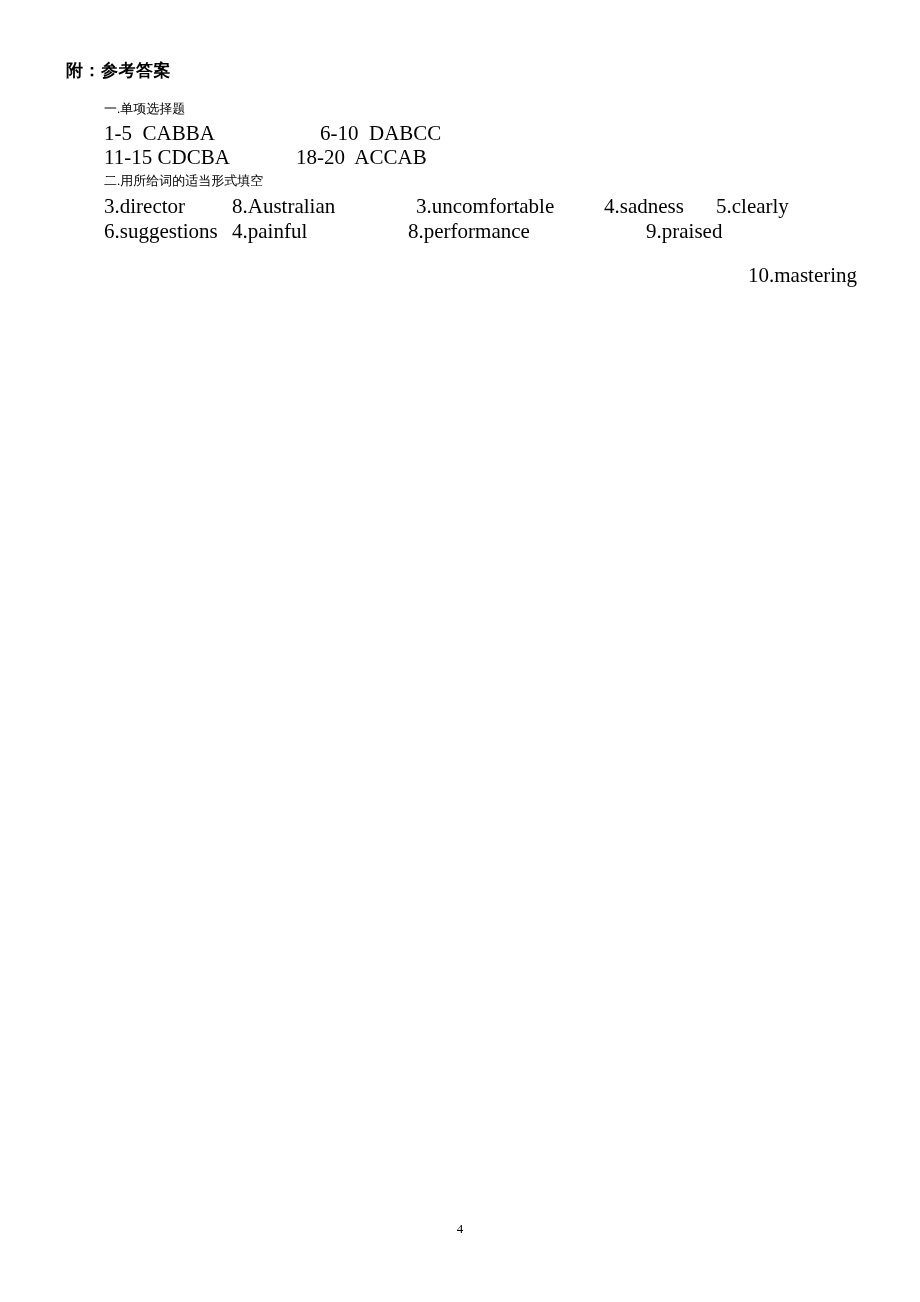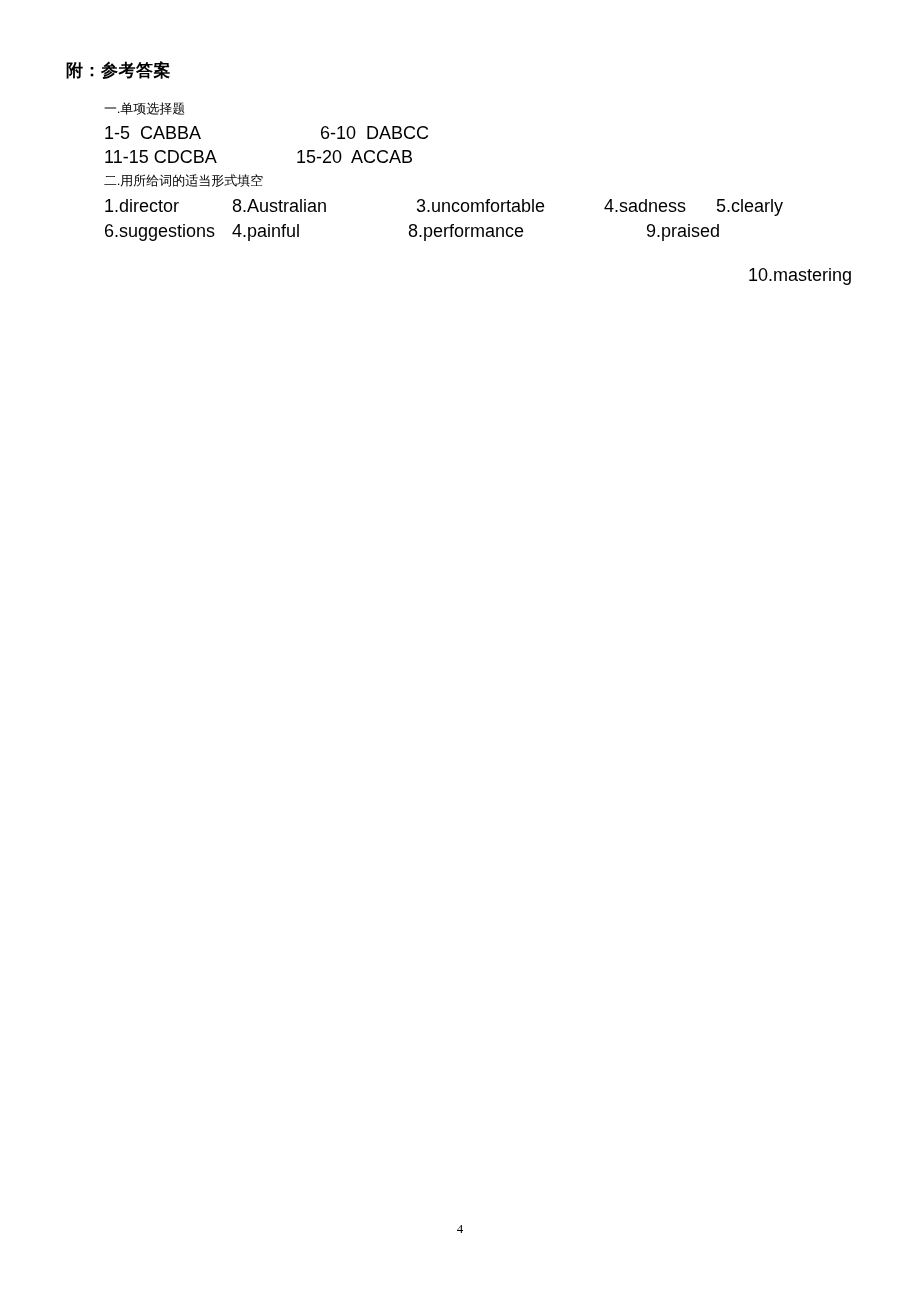--- a/index.html
+++ b/index.html
@@ -54,22 +54,22 @@
   
   .cells {
     position: absolute;
     left: 104px;
     white-space: nowrap;
   }
   .cells .cell {
     position: absolute;
     top: 0;
     white-space: pre;
-    font-family: Liberation Sans, sans-serif;
-    font-size: 18px;
+    font-family: Liberation Serif, serif;
+    font-size: 21px;
     line-height: 24px;
   }
 
   
   .page-number {
     position: absolute;
     left: 0;
     top: 1221px;
     width: 920px;
     text-align: center;
@@ -86,27 +86,27 @@
 
   <div class="doc-line section-title" style="top:97px;">一.单项选择题</div>
 
   <div class="cells" style="top:121px;">
     <span class="cell" style="left:0px;">1-5  CABBA</span>
     <span class="cell" style="left:216px;text-align:right;">6-10  DABCC</span>
   </div>
 
   <div class="cells" style="top:145px;">
     <span class="cell" style="left:0px;">11-15 CDCBA</span>
-    <span class="cell" style="left:192px;">15-20  ACCAB</span>
+    <span class="cell" style="left:192px;">18-20  ACCAB</span>
   </div>
 
   <div class="doc-line section-title" style="top:169px;">二.用所给词的适当形式填空</div>
 
   <div class="cells" style="top:194px;">
-    <span class="cell" style="left:0px;">1.director</span>
+    <span class="cell" style="left:0px;">3.director</span>
     <span class="cell" style="left:128px;">8.Australian</span>
     <span class="cell" style="left:312px;">3.uncomfortable</span>
     <span class="cell" style="left:500px;">4.sadness</span>
     <span class="cell" style="left:612px;">5.clearly</span>
   </div>
 
   <div class="cells" style="top:219px;">
     <span class="cell" style="left:0px;">6.suggestions</span>
     <span class="cell" style="left:128px;">4.painful</span>
     <span class="cell" style="left:304px;">8.performance</span>

